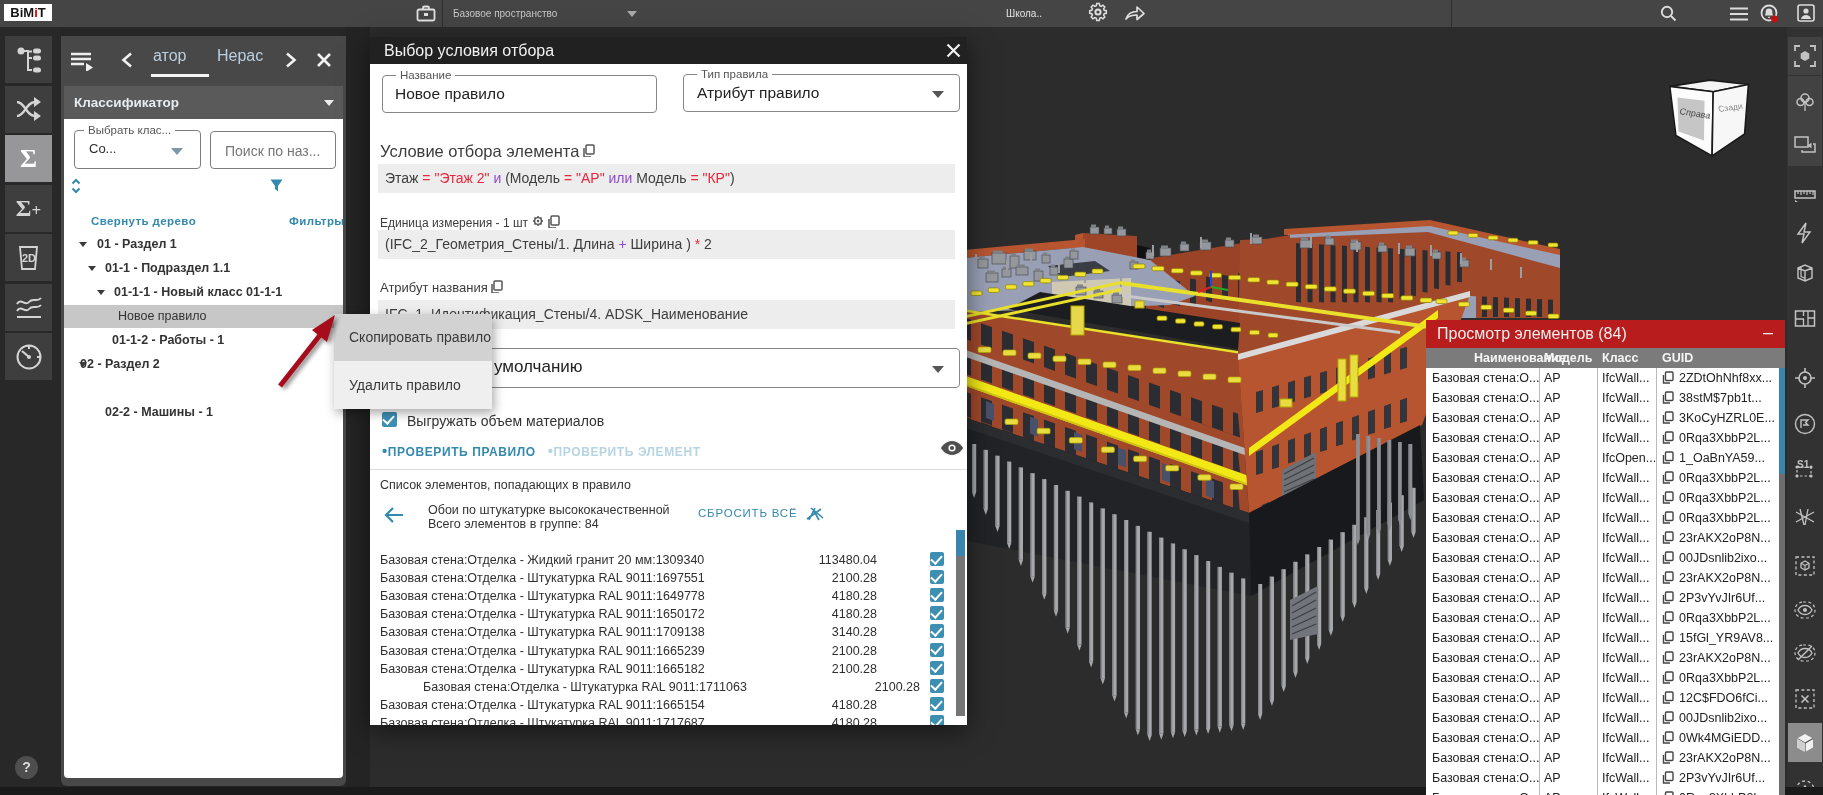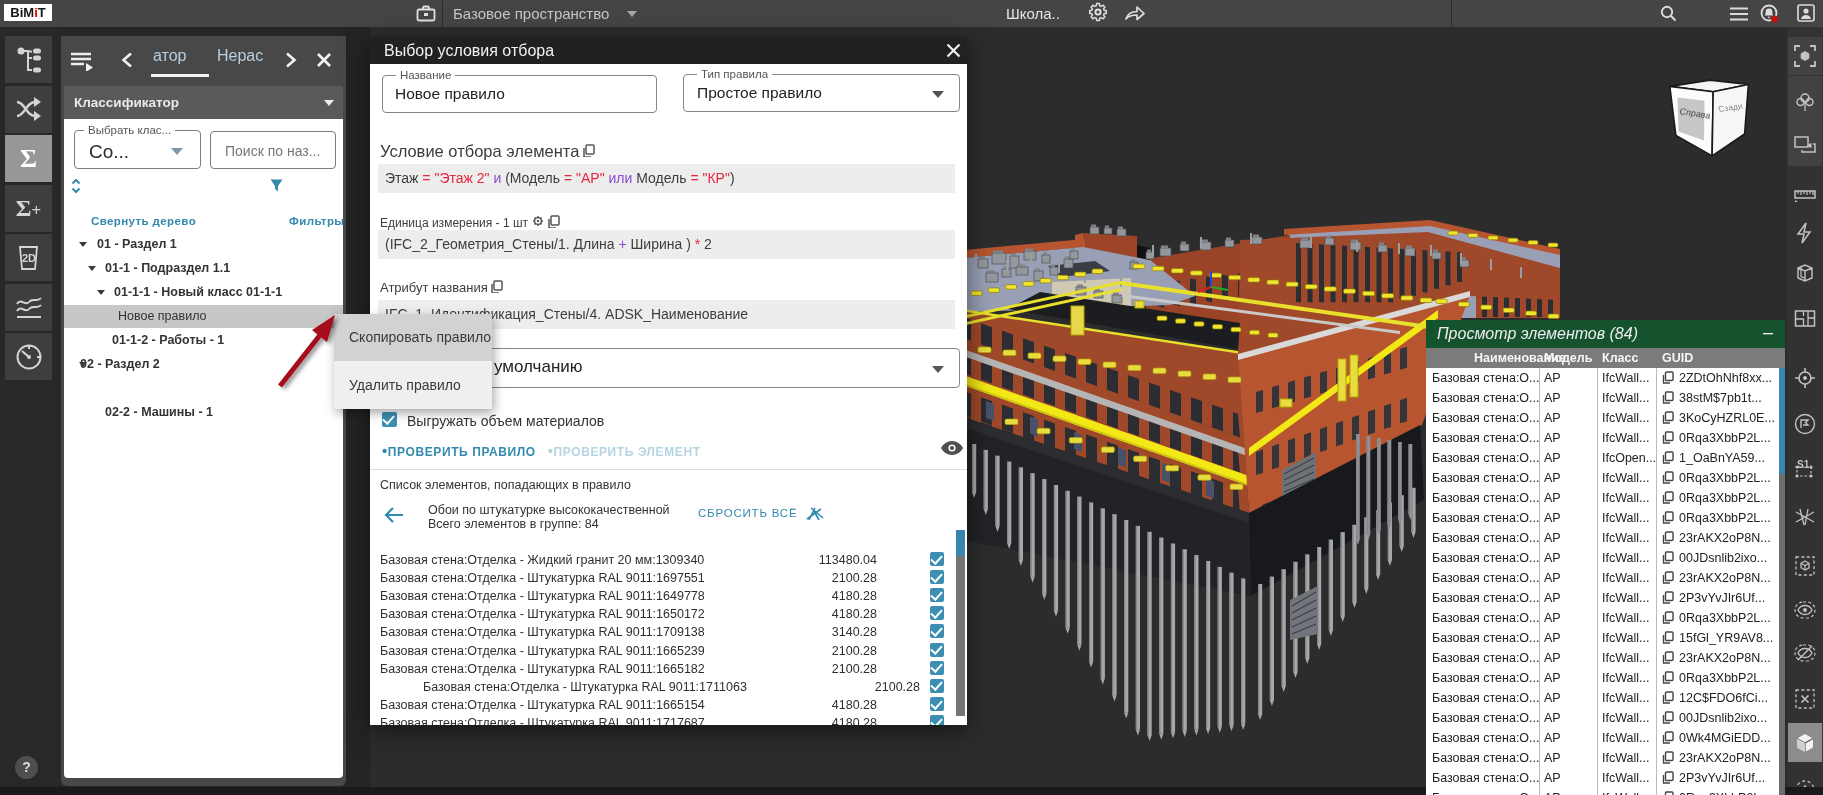--- a/index.html
+++ b/index.html
@@ -3,21 +3,21 @@
 <title>BiMiT</title>
 <style>
 *{margin:0;padding:0;box-sizing:border-box;}
 html,body{width:1823px;height:795px;overflow:hidden;background:#262626;font-family:"Liberation Sans",sans-serif;}
 .abs{position:absolute;}
 #stage{position:relative;width:1823px;height:795px;}
 
 #topbar{left:0;top:0;width:1823px;height:27px;background:#454545;}
 #logo{left:4px;top:4px;width:48px;height:17px;background:#fff;color:#151515;font-weight:bold;font-size:13px;line-height:17px;text-align:center;letter-spacing:0;}
 #logo .red{color:#e00000;}
-.tbtext{color:#c6c6c6;font-size:15px;line-height:27px;}
+.tbtext{color:#c6c6c6;font-size:10px;line-height:27px;}
 .vsep{top:0;width:1px;height:27px;background:#2e2e2e;}
 
 #ltools{left:0;top:27px;width:60px;height:760px;background:#282828;}
 .ltbtn{left:5px;width:47px;height:47px;background:#3e3e3e;display:flex;align-items:center;justify-content:center;color:#d4d4d4;}
 .ltbtn.active{background:#97979a;color:#fff;}
 .helpq{left:15px;top:756px;width:23px;height:23px;border-radius:50%;background:#4e4e4e;color:#ddd;font-size:14px;font-weight:bold;text-align:center;line-height:23px;}
 
 #lpanel{left:61px;top:36px;width:285px;height:750px;background:#484848;border-radius:0 0 6px 6px;}
 #lpbar{left:3px;top:50px;width:279px;height:33px;background:#5a5a5a;color:#e6ebf0;font-weight:bold;font-size:13.5px;line-height:33px;}
 #lpbody{left:3px;top:83px;width:279px;height:659px;background:#fff;border-radius:0 0 4px 4px;}
@@ -34,21 +34,21 @@
 .red{color:#e8263d;} .pur{color:#8e4ad0;}
 .mfield{position:absolute;border:1px solid #858585;border-radius:4px;background:#fff;}
 .lrow{position:absolute;left:10px;width:570px;height:18.1px;font-size:12.5px;color:#2f2f2f;line-height:18px;white-space:nowrap;}
 .lval{position:absolute;right:73px;top:0;}
 .cbx{position:absolute;width:15px;height:15px;background:#3d8fb2;border-radius:2px;}
 .cbx:after{content:'';position:absolute;left:3.2px;top:0.8px;width:5px;height:9px;border:solid #fff;border-width:0 2.2px 2.2px 0;transform:rotate(42deg);}
 
 #ctxmenu{left:334px;top:314px;width:158px;height:95px;box-shadow:2px 4px 10px rgba(0,0,0,.35);z-index:40;}
 
 #rpanel{left:1426px;top:320px;width:359px;height:475px;background:#fff;z-index:10;}
-#rphead{left:0;top:0;width:359px;height:28px;background:#14532d;color:#ededed;font-size:16px;line-height:28px;font-style:italic;}
+#rphead{left:0;top:0;width:359px;height:28px;background:#b91c1c;color:#ededed;font-size:16px;line-height:28px;}
 #rpcols{left:0;top:28px;width:359px;height:20px;background:#7b7b7b;color:#f6f6f6;font-size:12.5px;font-weight:bold;line-height:20px;}
 .rrow{position:absolute;left:0;width:353px;height:20px;font-size:12.5px;color:#222;line-height:20px;background:#fff;}
 .rrow span{position:absolute;top:0;white-space:nowrap;}
 .colsep{position:absolute;top:0;width:1px;height:20px;background:#bbb;}
 
 #rtools{left:1787px;top:27px;width:36px;height:768px;background:#323232;}
 .rticon{position:absolute;left:7px;width:22px;height:22px;color:#c2c2c2;display:flex;align-items:center;justify-content:center;}
 #bstrip{left:0;top:787px;width:1823px;height:8px;background:#1a1a1a;}
 svg{display:block;}
 </style>
@@ -612,21 +612,21 @@
         <svg style="" width="16" height="16" viewBox="0 0 16 16" fill="none">
           <path d="M2 2l12 12M14 2L2 14" stroke="#f0f0f0" stroke-width="2.6"></path>
         </svg>
       </div>
 <div id="lpbar" class="abs"><span style="margin-left:10px;">Классификатор</span></div>
 <div class="abs" style="left:263px;top:64px;width:0;height:0;border-left:5.5px solid transparent;border-right:5.5px solid transparent;border-top:6px solid #ededed;"></div>
 <div id="lpbody" class="abs">
 <div class="fieldbox abs" style="left:10px;top:11px;width:127px;height:39px;">
           <span class="fieldlab" style="left:9px;">Выбрать клас...</span>
         </div>
-<div class="abs" style="left:25px;top:22px;font-size:19px;color:#2c2c2c;">Со...</div>
+<div class="abs" style="left:25px;top:22px;font-size:13px;color:#2c2c2c;">Со...</div>
 <div class="abs" style="left:107px;top:29px;width:0;height:0;border-left:6px solid transparent;border-right:6px solid transparent;border-top:7px solid #7c97a8;"></div>
 <div class="fieldbox abs" style="left:146px;top:12px;width:126px;height:38px;"></div>
 <div class="abs" style="left:161px;top:24px;font-size:14px;color:#767676;">Поиск по наз...</div>
 <div class="abs" style="left:6px;top:59px;">
           <svg style="" width="12" height="16" viewBox="0 0 12 16" fill="none">
             <path d="M2.5 5.5L6 2l3.5 3.5" stroke="#3389ae" stroke-width="2" fill="none"></path>
             <path d="M2.5 10.5L6 14l3.5-3.5" stroke="#3389ae" stroke-width="2" fill="none"></path>
           </svg>
         </div>
 <div class="abs treelink" style="left:27px;top:60px;">Свернуть дерево</div>
@@ -652,21 +652,21 @@
           <path d="M1.5 1.5l12 12M13.5 1.5l-12 12" stroke="#efefef" stroke-width="2.2"></path>
         </svg>
       </div>
 <div class="mfield abs" style="left:12px;top:38px;width:275px;height:38px;">
         <span class="fieldlab" style="left:13px;">Название</span>
       </div>
 <div class="abs" style="left:25px;top:48px;font-size:15.5px;color:#222;">Новое правило</div>
 <div class="mfield abs" style="left:313px;top:37px;width:277px;height:38px;">
         <span class="fieldlab" style="left:13px;">Тип правила</span>
       </div>
-<div class="abs" style="left:327px;top:47px;font-size:15.5px;color:#222;">Простое правило</div>
+<div class="abs" style="left:327px;top:47px;font-size:15.5px;color:#222;">Атрибут правило</div>
 <div class="abs" style="left:562px;top:54px;width:0;height:0;border-left:6px solid transparent;border-right:6px solid transparent;border-top:7px solid #555;"></div>
 <div class="abs" style="left:10px;top:105px;font-size:16.5px;color:#3c3c3c;">Условие отбора элемента</div>
 <div class="abs" style="left:212px;top:107px;">
         <svg style="" width="13" height="13" viewBox="0 0 13 13" fill="none">
           <rect x="4" y="1" width="8" height="9" rx="1" stroke="#555" stroke-width="1.5"></rect>
           <path d="M2 4v9h7" stroke="#555" stroke-width="1.5"></path>
         </svg>
       </div>
 <div class="graybar abs" style="top:127px;"><span style="margin-left:7px;">Этаж <span class="red">=</span> <span class="red">"Этаж 2"</span> <span class="pur">и</span> (Модель <span class="red">=</span> <span class="red">"АР"</span> <span class="pur">или</span> Модель <span class="red">=</span> <span class="red">"КР"</span>)</span></div>
 <div class="abs" style="left:10px;top:179px;font-size:12px;color:#3c3c3c;">Единица измерения - 1 шт</div>

